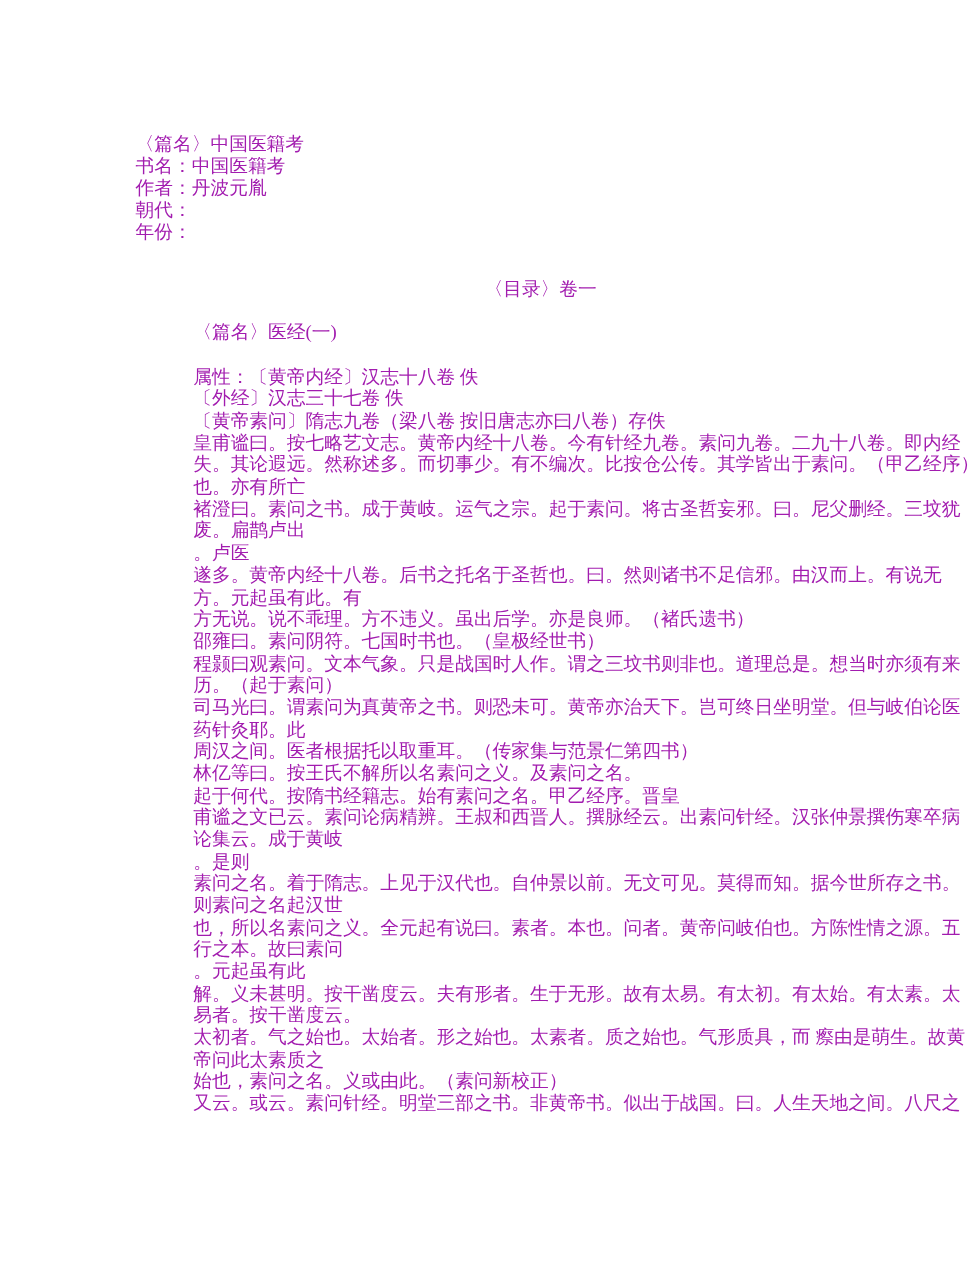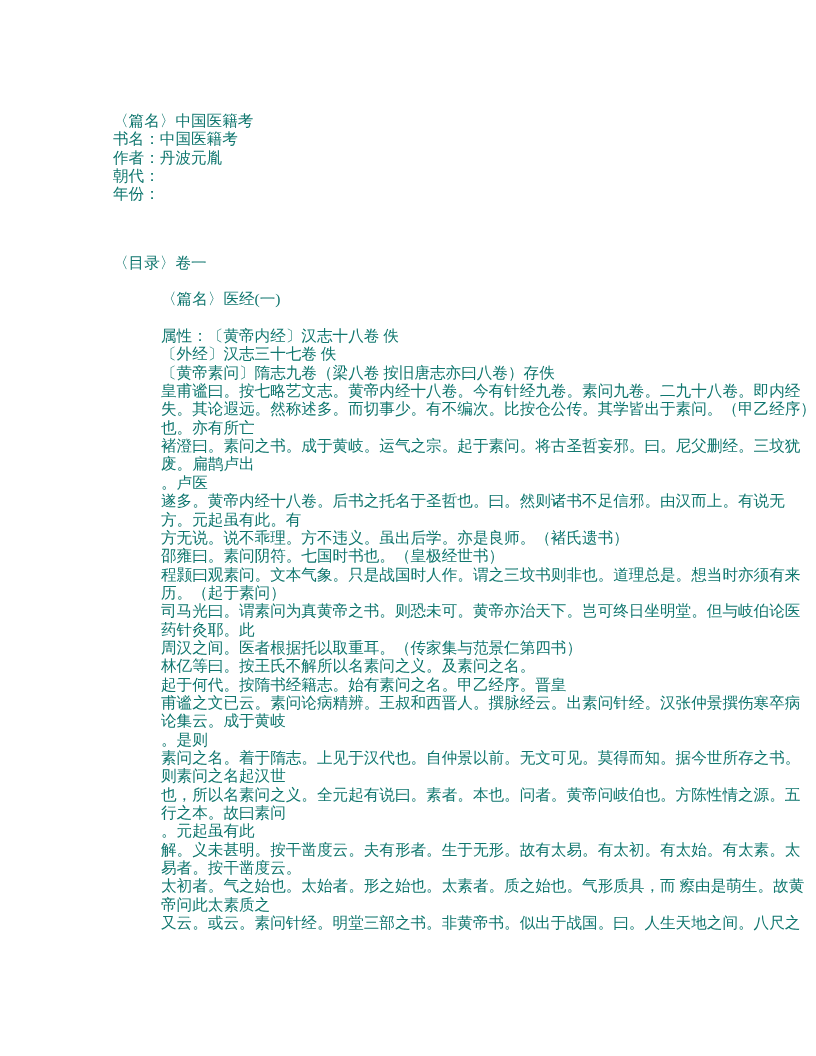--- a/index.html
+++ b/index.html
@@ -5,34 +5,34 @@
   html, body {
     margin: 0;
     padding: 0;
     background: #ffffff;
   }
   .page {
     position: relative;
     width: 816px;
     height: 1028px;
     background: #ffffff;
-    color: #0f766e;
+    color: #a21caf;
     box-sizing: border-box;
     padding: 112px 28px 0 113px;
     font-family: "Liberation Serif", "DejaVu Serif", serif;
     font-size: 15.6px;
     line-height: 18.34px;
     overflow: hidden;
   }
   .line {
     white-space: pre;
     min-height: 18.34px;
   }
   .gap1 { margin-top: 18.34px; margin-left: 48px; }
-  .gap3 { margin-top: 50px; }
+  .gap3 { margin-top: 29px; text-align: center; }
 </style>
 </head>
 <body>
 
 <div class="page">
   <div>
       <div class="line">〈篇名〉中国医籍考</div>
       <div class="line">书名：中国医籍考</div>
       <div class="line">作者：丹波元胤</div>
       <div class="line">朝代：</div>
@@ -66,15 +66,16 @@
       <div class="line">。是则</div>
       <div class="line">素问之名。着于隋志。上见于汉代也。自仲景以前。无文可见。莫得而知。据今世所存之书。</div>
       <div class="line">则素问之名起汉世</div>
       <div class="line">也，所以名素问之义。全元起有说曰。素者。本也。问者。黄帝问岐伯也。方陈性情之源。五</div>
       <div class="line">行之本。故曰素问</div>
       <div class="line">。元起虽有此</div>
       <div class="line">解。义未甚明。按干凿度云。夫有形者。生于无形。故有太易。有太初。有太始。有太素。太</div>
       <div class="line">易者。按干凿度云。</div>
       <div class="line">太初者。气之始也。太始者。形之始也。太素者。质之始也。气形质具，而 瘵由是萌生。故黄</div>
       <div class="line">帝问此太素质之</div>
+      <div class="line">始也，素问之名。义或由此。（素问新校正）</div>
       <div class="line">又云。或云。素问针经。明堂三部之书。非黄帝书。似出于战国。曰。人生天地之间。八尺之</div>
     </div>
 </div>
 
 </body></html>

